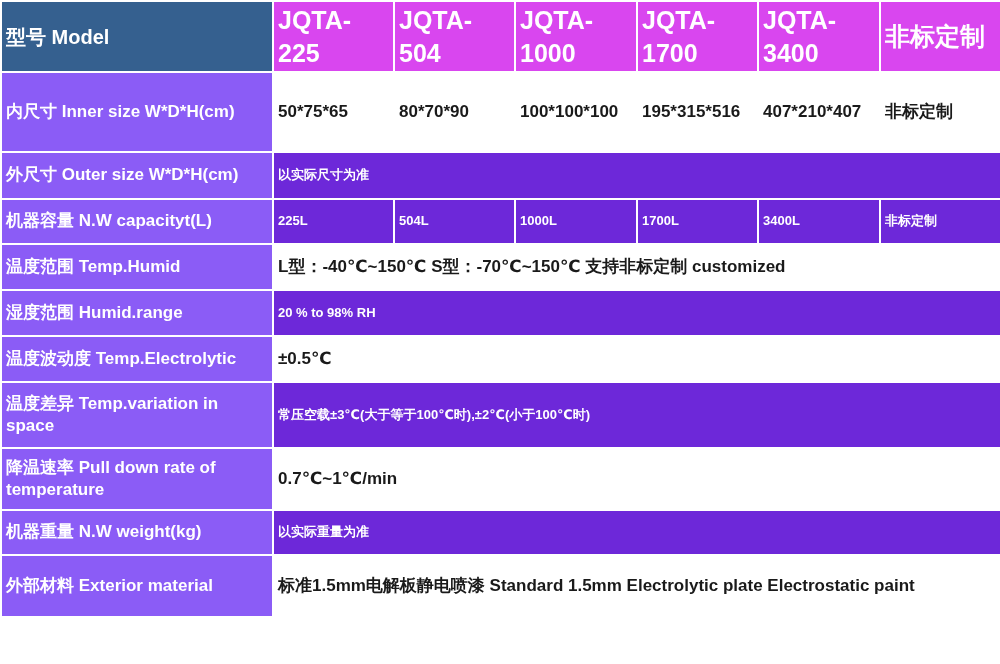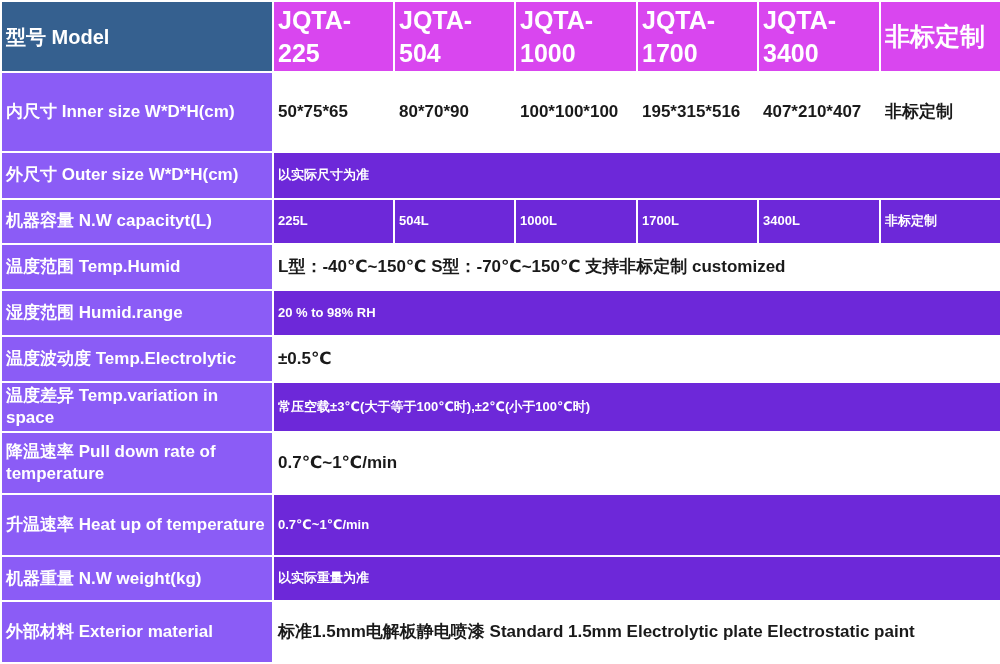--- a/index.html
+++ b/index.html
@@ -51,21 +51,21 @@
     color:#ffffff;
     font-size:20px;
   }
   .r-h{height:62px;}
   .r-inner{height:78px;}
   .r-outer{height:45px;}
   .r-cap{height:43px;}
   .r-temp{height:44px;}
   .r-hum{height:44px;}
   .r-fluc{height:44px;}
-  .r-var{height:48px;}
+  .r-var{height:64px;}
   .r-pull{height:60px;}
   .r-heat{height:60px;}
   .r-weight{height:43px;}
   .r-ext{height:60px;}
 </style>
 </head>
 <body>
 
 <table id="spec-table">
   <colgroup>
@@ -132,24 +132,20 @@
     <tr class="r-var">
       <td class="lbl">温度差异 Temp.variation in space</td>
       <td class="blue" colspan="6">常压空载±3℃(大于等于100℃时),±2℃(小于100℃时)</td>
     </tr>
 
     <tr class="r-pull">
       <td class="lbl">降温速率 Pull down rate of temperature</td>
       <td class="white" colspan="6">0.7℃~1℃/min</td>
     </tr>
 
-    <tr class="r-heat">
-      <td class="lbl">升温速率 Heat up of temperature</td>
-      <td class="blue" colspan="6">0.7℃~1℃/min</td>
-    </tr>
 
     <tr class="r-weight">
       <td class="lbl">机器重量 N.W weight(kg)</td>
       <td class="blue" colspan="6">以实际重量为准</td>
     </tr>
 
     <tr class="r-ext">
       <td class="lbl">外部材料 Exterior material</td>
       <td class="white" colspan="6">标准1.5mm电解板静电喷漆  Standard 1.5mm Electrolytic plate Electrostatic paint</td>
     </tr>

